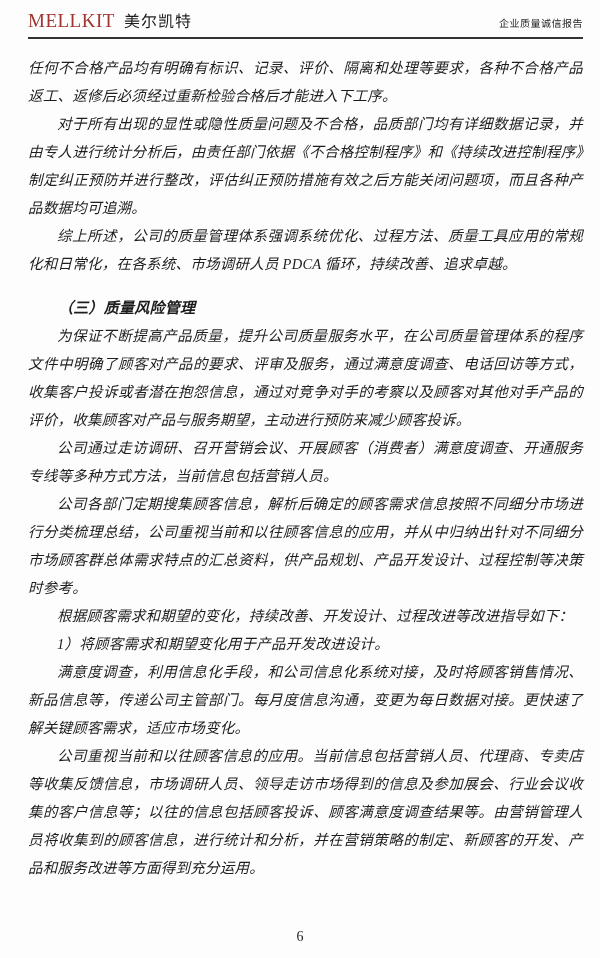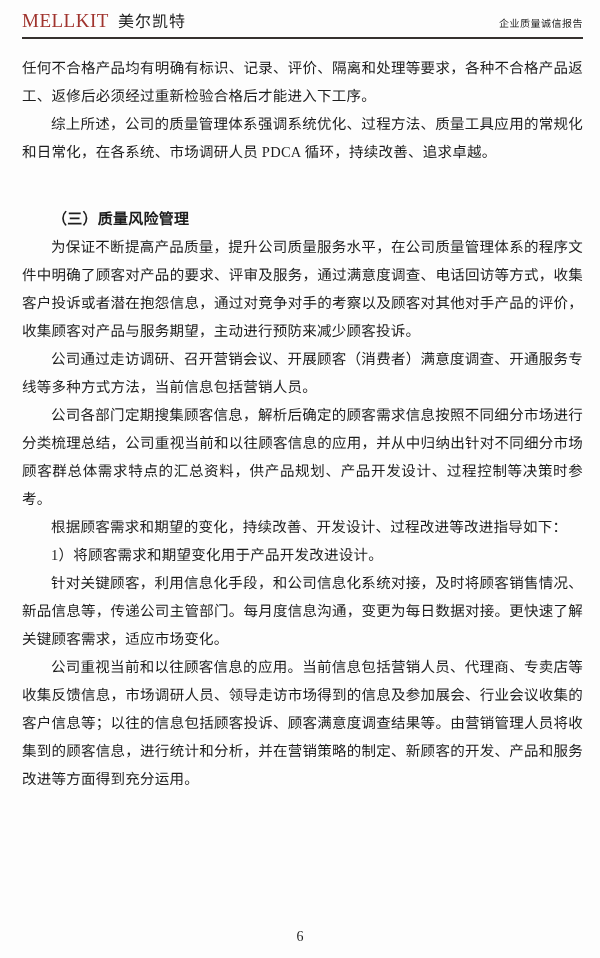--- a/index.html
+++ b/index.html
@@ -6,21 +6,21 @@
     margin: 0;
     padding: 0;
     background: #ffffff;
   }
   .page {
     position: relative;
     width: 600px;
     height: 958px;
     margin: 0 auto;
     box-sizing: border-box;
-    padding: 8px 17px 0 22px;
+    padding: 8px 17px 0 28px;
     background: #fdfdfd;
     font-family: "Liberation Serif", "DejaVu Serif", serif;
     color: #1d1d1d;
     overflow: hidden;
   }
   .header {
     display: flex;
     justify-content: space-between;
     align-items: baseline;
     border-bottom: 2px solid #35312e;
@@ -37,36 +37,37 @@
     color: #1d1d1d;
     margin-left: 5px;
     letter-spacing: 1px;
   }
   .doc-title {
     font-size: 10px;
     letter-spacing: 0.5px;
   }
   .content {
     margin-top: 15px;
+    font-style: italic;
   }
   .para {
     margin: 0;
     font-size: 14.5px;
     line-height: 28px;
     letter-spacing: 0.25px;
     text-align: justify;
   }
   .para.indent {
     text-indent: 2em;
   }
   .para.heading {
     font-family: "Liberation Sans", "DejaVu Sans", sans-serif;
     font-weight: 700;
     font-size: 15px;
-    margin-top: 39px;
+    margin-top: 16px;
     text-indent: 2em;
     text-align: left;
   }
   .footer {
     position: absolute;
     bottom: 13px;
     left: 0;
     width: 100%;
     text-align: center;
   }
@@ -83,28 +84,29 @@
   <header class="header">
     <div class="brand">
       <span class="brand-en">MELLKIT</span>
       <span class="brand-zh">美尔凯特</span>
     </div>
     <div class="doc-title">企业质量诚信报告</div>
   </header>
 
   <main class="content">
     <p class="para">任何不合格产品均有明确有标识、记录、评价、隔离和处理等要求，各种不合格产品返工、返修后必须经过重新检验合格后才能进入下工序。</p>
+    <p class="para indent">对于所有出现的显性或隐性质量问题及不合格，品质部门均有详细数据记录，并由专人进行统计分析后，由责任部门依据《不合格控制程序》和《持续改进控制程序》制定纠正预防并进行整改，评估纠正预防措施有效之后方能关闭问题项，而且各种产品数据均可追溯。</p>
     <p class="para indent">综上所述，公司的质量管理体系强调系统优化、过程方法、质量工具应用的常规化和日常化，在各系统、市场调研人员 PDCA 循环，持续改善、追求卓越。</p>
     <p class="para heading">（三）质量风险管理</p>
     <p class="para indent">为保证不断提高产品质量，提升公司质量服务水平，在公司质量管理体系的程序文件中明确了顾客对产品的要求、评审及服务，通过满意度调查、电话回访等方式，收集客户投诉或者潜在抱怨信息，通过对竞争对手的考察以及顾客对其他对手产品的评价，收集顾客对产品与服务期望，主动进行预防来减少顾客投诉。</p>
     <p class="para indent">公司通过走访调研、召开营销会议、开展顾客（消费者）满意度调查、开通服务专线等多种方式方法，当前信息包括营销人员。</p>
     <p class="para indent">公司各部门定期搜集顾客信息，解析后确定的顾客需求信息按照不同细分市场进行分类梳理总结，公司重视当前和以往顾客信息的应用，并从中归纳出针对不同细分市场顾客群总体需求特点的汇总资料，供产品规划、产品开发设计、过程控制等决策时参考。</p>
     <p class="para indent">根据顾客需求和期望的变化，持续改善、开发设计、过程改进等改进指导如下：</p>
     <p class="para indent">1）将顾客需求和期望变化用于产品开发改进设计。</p>
-    <p class="para indent">针对关键顾客，利用信息化手段，和公司信息化系统对接，及时将顾客销售情况、新品信息等，传递公司主管部门。每月度信息沟通，变更为每日数据对接。更快速了解关键顾客需求，适应市场变化。</p>
+    <p class="para indent">满意度调查，利用信息化手段，和公司信息化系统对接，及时将顾客销售情况、新品信息等，传递公司主管部门。每月度信息沟通，变更为每日数据对接。更快速了解关键顾客需求，适应市场变化。</p>
     <p class="para indent">公司重视当前和以往顾客信息的应用。当前信息包括营销人员、代理商、专卖店等收集反馈信息，市场调研人员、领导走访市场得到的信息及参加展会、行业会议收集的客户信息等；以往的信息包括顾客投诉、顾客满意度调查结果等。由营销管理人员将收集到的顾客信息，进行统计和分析，并在营销策略的制定、新顾客的开发、产品和服务改进等方面得到充分运用。</p>
   </main>
 
   <footer class="footer">
     <span class="page-number">6</span>
   </footer>
 
 </div>
 
 </body></html>

